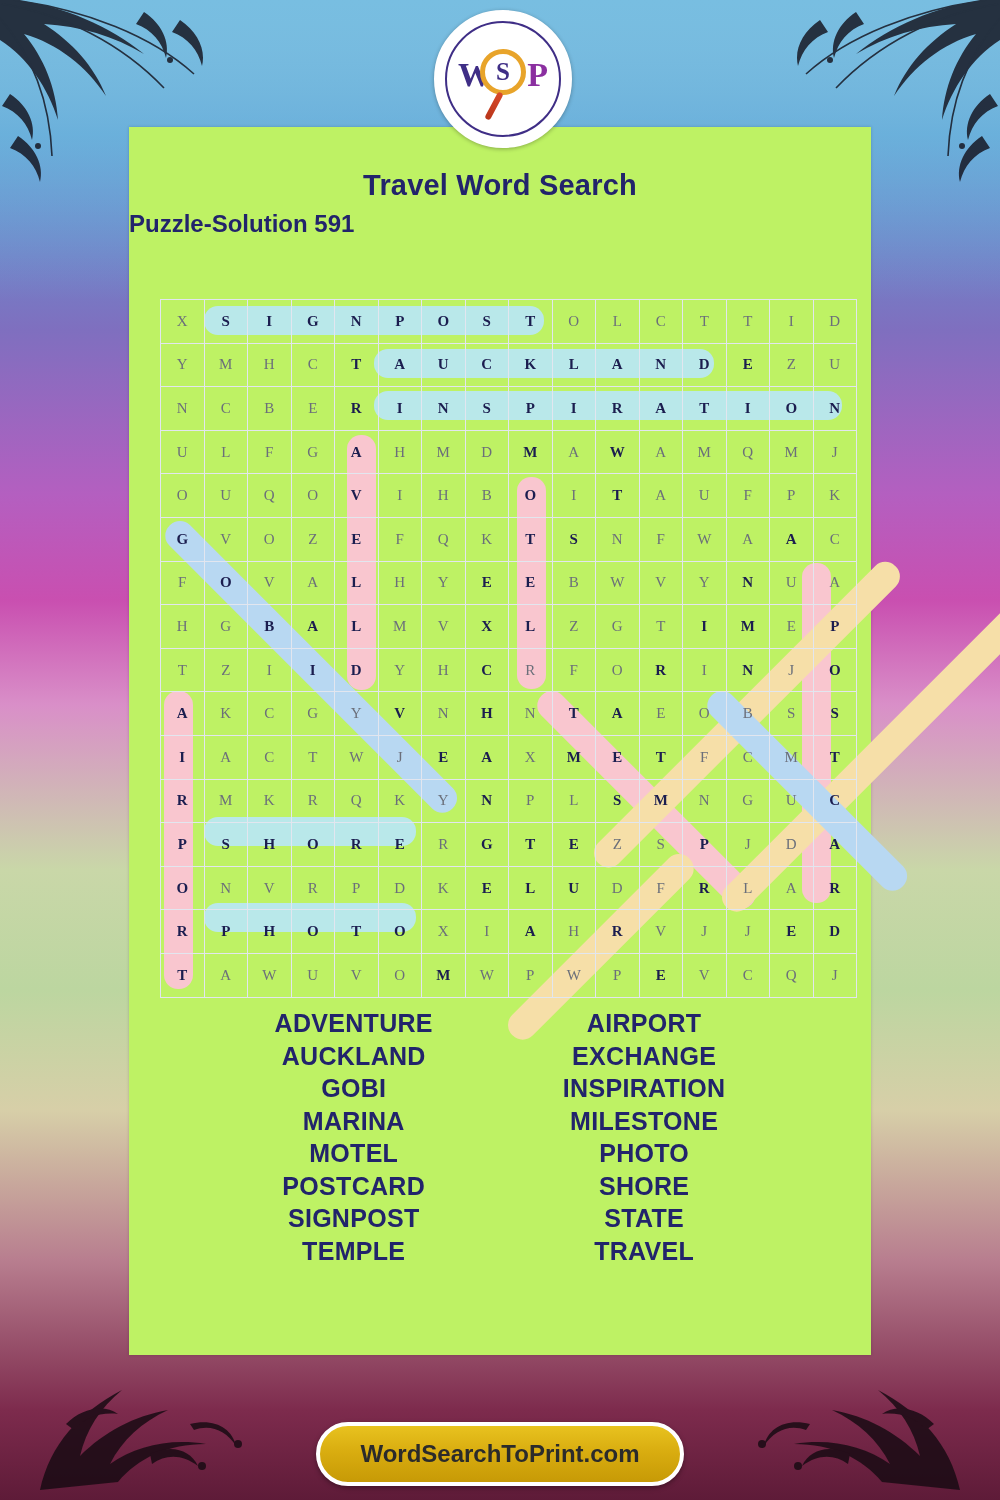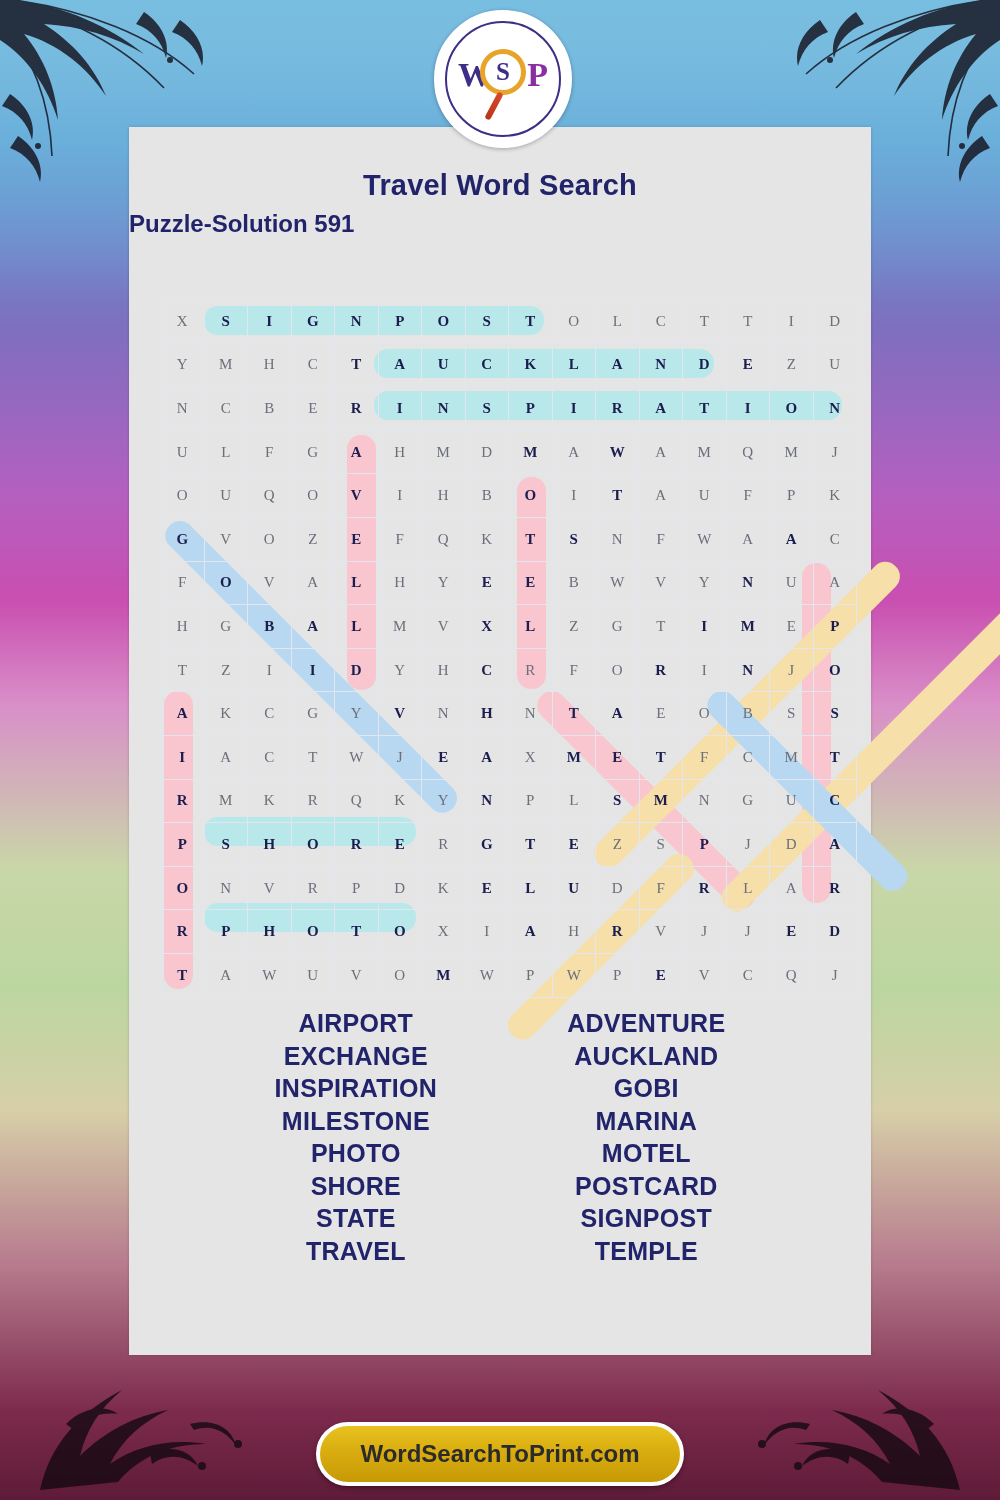--- a/index.html
+++ b/index.html
@@ -52,21 +52,21 @@
   .orn-bl { left: 30px; bottom: 6px; }
   .orn-br { right: 30px; bottom: 6px; transform: scaleX(-1); }
 
   
   #sheet {
     position: absolute;
     left: 129px;
     top: 127px;
     width: 742px;
     height: 1228px;
-    background: #e5e5e5;
+    background: #bef264;
     box-shadow: 0 0 3px rgba(0,0,0,0.18);
   }
 
   
   #logo {
     position: absolute;
     left: 434px;
     top: 10px;
     width: 132px;
     height: 132px;
@@ -622,38 +622,38 @@
             <td>V</td>
             <td>C</td>
             <td>Q</td>
             <td>J</td>
           </tr>
         </tbody>
       </table>
   </div>
 
   <div id="words">
+    <div class="wordcol" id="words-left">
+        <div class="word">ADVENTURE</div>
+        <div class="word">AUCKLAND</div>
+        <div class="word">GOBI</div>
+        <div class="word">MARINA</div>
+        <div class="word">MOTEL</div>
+        <div class="word">POSTCARD</div>
+        <div class="word">SIGNPOST</div>
+        <div class="word">TEMPLE</div>
+      </div>
     <div class="wordcol" id="words-right">
         <div class="word">AIRPORT</div>
         <div class="word">EXCHANGE</div>
         <div class="word">INSPIRATION</div>
         <div class="word">MILESTONE</div>
         <div class="word">PHOTO</div>
         <div class="word">SHORE</div>
         <div class="word">STATE</div>
         <div class="word">TRAVEL</div>
       </div>
-    <div class="wordcol" id="words-left">
-        <div class="word">ADVENTURE</div>
-        <div class="word">AUCKLAND</div>
-        <div class="word">GOBI</div>
-        <div class="word">MARINA</div>
-        <div class="word">MOTEL</div>
-        <div class="word">POSTCARD</div>
-        <div class="word">SIGNPOST</div>
-        <div class="word">TEMPLE</div>
-      </div>
   </div>
 </div>
 
 <div id="footer-wrap">
   <div id="footer-btn">WordSearchToPrint.com</div>
 </div>
 
 </body></html>

